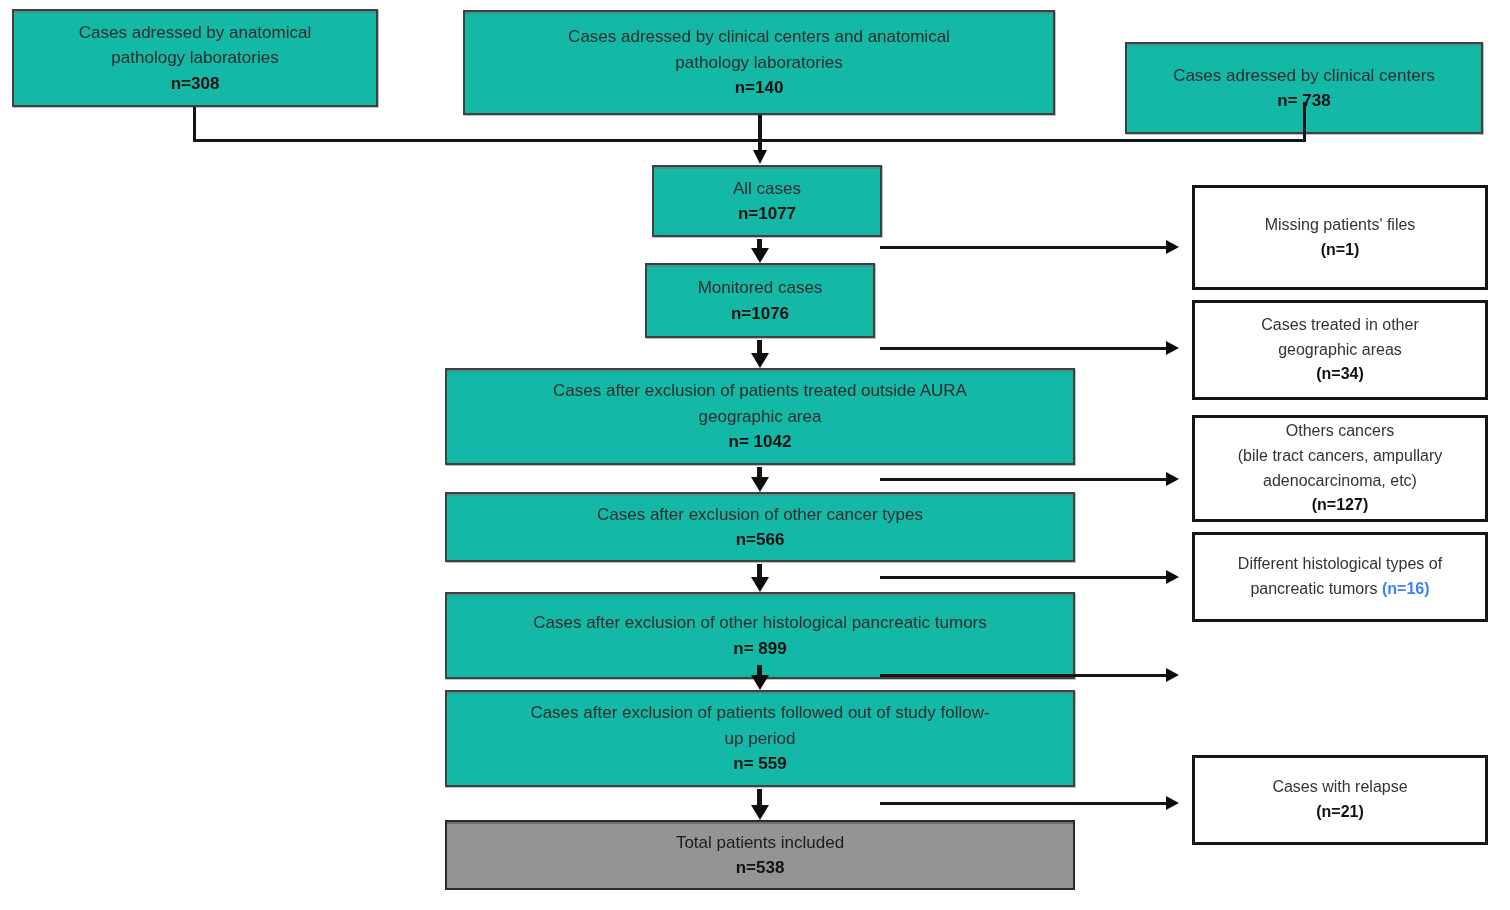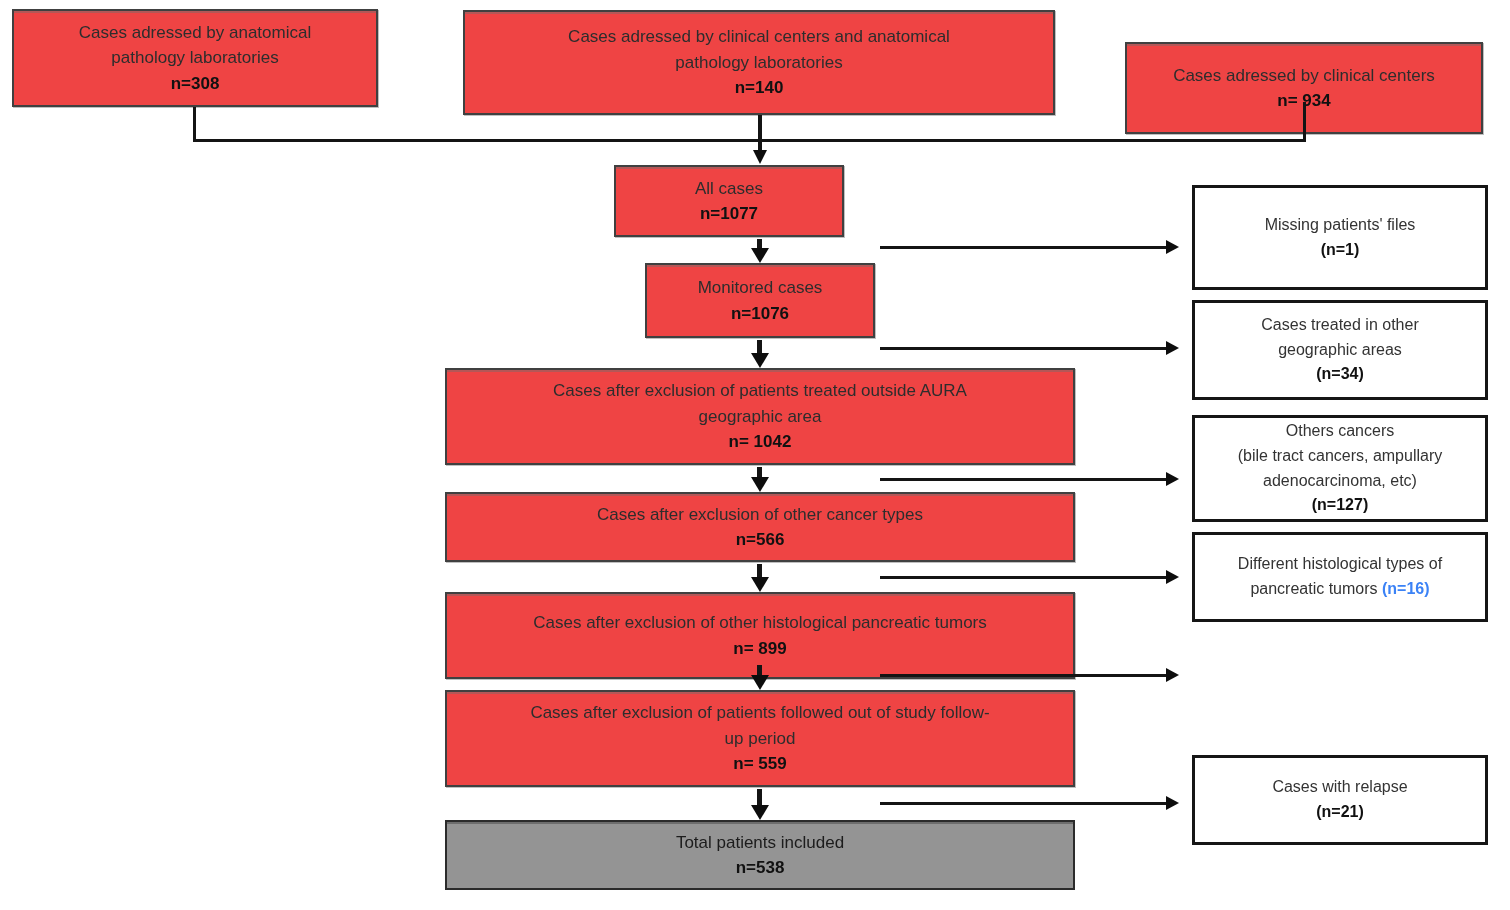--- a/index.html
+++ b/index.html
@@ -8,21 +8,21 @@
     width:1510px; height:910px; position:relative; overflow:hidden;
     font-family:"Liberation Sans", sans-serif;
   }
   .canvas { position:absolute; left:0; top:0; width:1510px; height:910px; }
 
   .box {
     position:absolute; display:flex; align-items:center; justify-content:center;
     text-align:center; color:#2d2d2d;
   }
   .gray {
-    background:#ef4444; border:2px solid #404040;
+    background:#14b8a6; border:2px solid #404040;
     box-shadow: inset 0 2px 0 rgba(110,110,110,.45), 1px 1px 0 rgba(0,0,0,.25);
     font-size:17px; line-height:1.5;align-items:center;
   }
   .white {
     background:#ffffff; border:3px solid #151515;
     font-size:16px; line-height:1.55; color:#333333;
   }
   .dark {
     background:#949494; border:2px solid #2b2b2b;
     box-shadow: inset 0 2px 0 rgba(70,70,70,.5);
@@ -54,30 +54,30 @@
 
   <div class="box gray" style="left:12px;top:9px;width:366px;height:98px">
     <div class="inner"><span>Cases adressed by anatomical
 pathology laboratories</span><b class="nb">n=308</b></div>
   </div>
   <div class="box gray" style="left:463px;top:10px;width:592px;height:105px">
     <div class="inner"><span>Cases adressed by clinical centers and anatomical
 pathology laboratories</span><b class="nb">n=140</b></div>
   </div>
   <div class="box gray" style="left:1125px;top:42px;width:358px;height:92px">
-    <div class="inner"><span>Cases adressed by clinical centers</span><b class="nb">n= 934</b></div>
+    <div class="inner"><span>Cases adressed by clinical centers</span><b class="nb">n= 738</b></div>
   </div>
 
   <div class="line" style="left:193px;top:107px;width:3px;height:35px"></div>
   <div class="line" style="left:1303px;top:102px;width:3px;height:40px"></div>
   <div class="line" style="left:193px;top:139px;width:1113px;height:3px"></div>
   <div class="line" style="left:758px;top:115px;width:4px;height:36px"></div>
   <div class="ah-down small" style="left:753px;top:150px"></div>
 
-  <div class="box gray" style="left:614px;top:165px;width:230px;height:72px">
+  <div class="box gray" style="left:652px;top:165px;width:230px;height:72px">
     <div class="inner"><span>All cases</span><b class="nb">n=1077</b></div>
   </div>
   <div class="box gray" style="left:645px;top:263px;width:230px;height:75px">
     <div class="inner"><span>Monitored cases</span><b class="nb">n=1076</b></div>
   </div>
   <div class="box gray" style="left:445px;top:368px;width:630px;height:97px">
     <div class="inner"><span>Cases after exclusion of patients treated outside AURA
 geographic area</span><b class="nb">n= 1042</b></div>
   </div>
   <div class="box gray" style="left:445px;top:492px;width:630px;height:70px">

